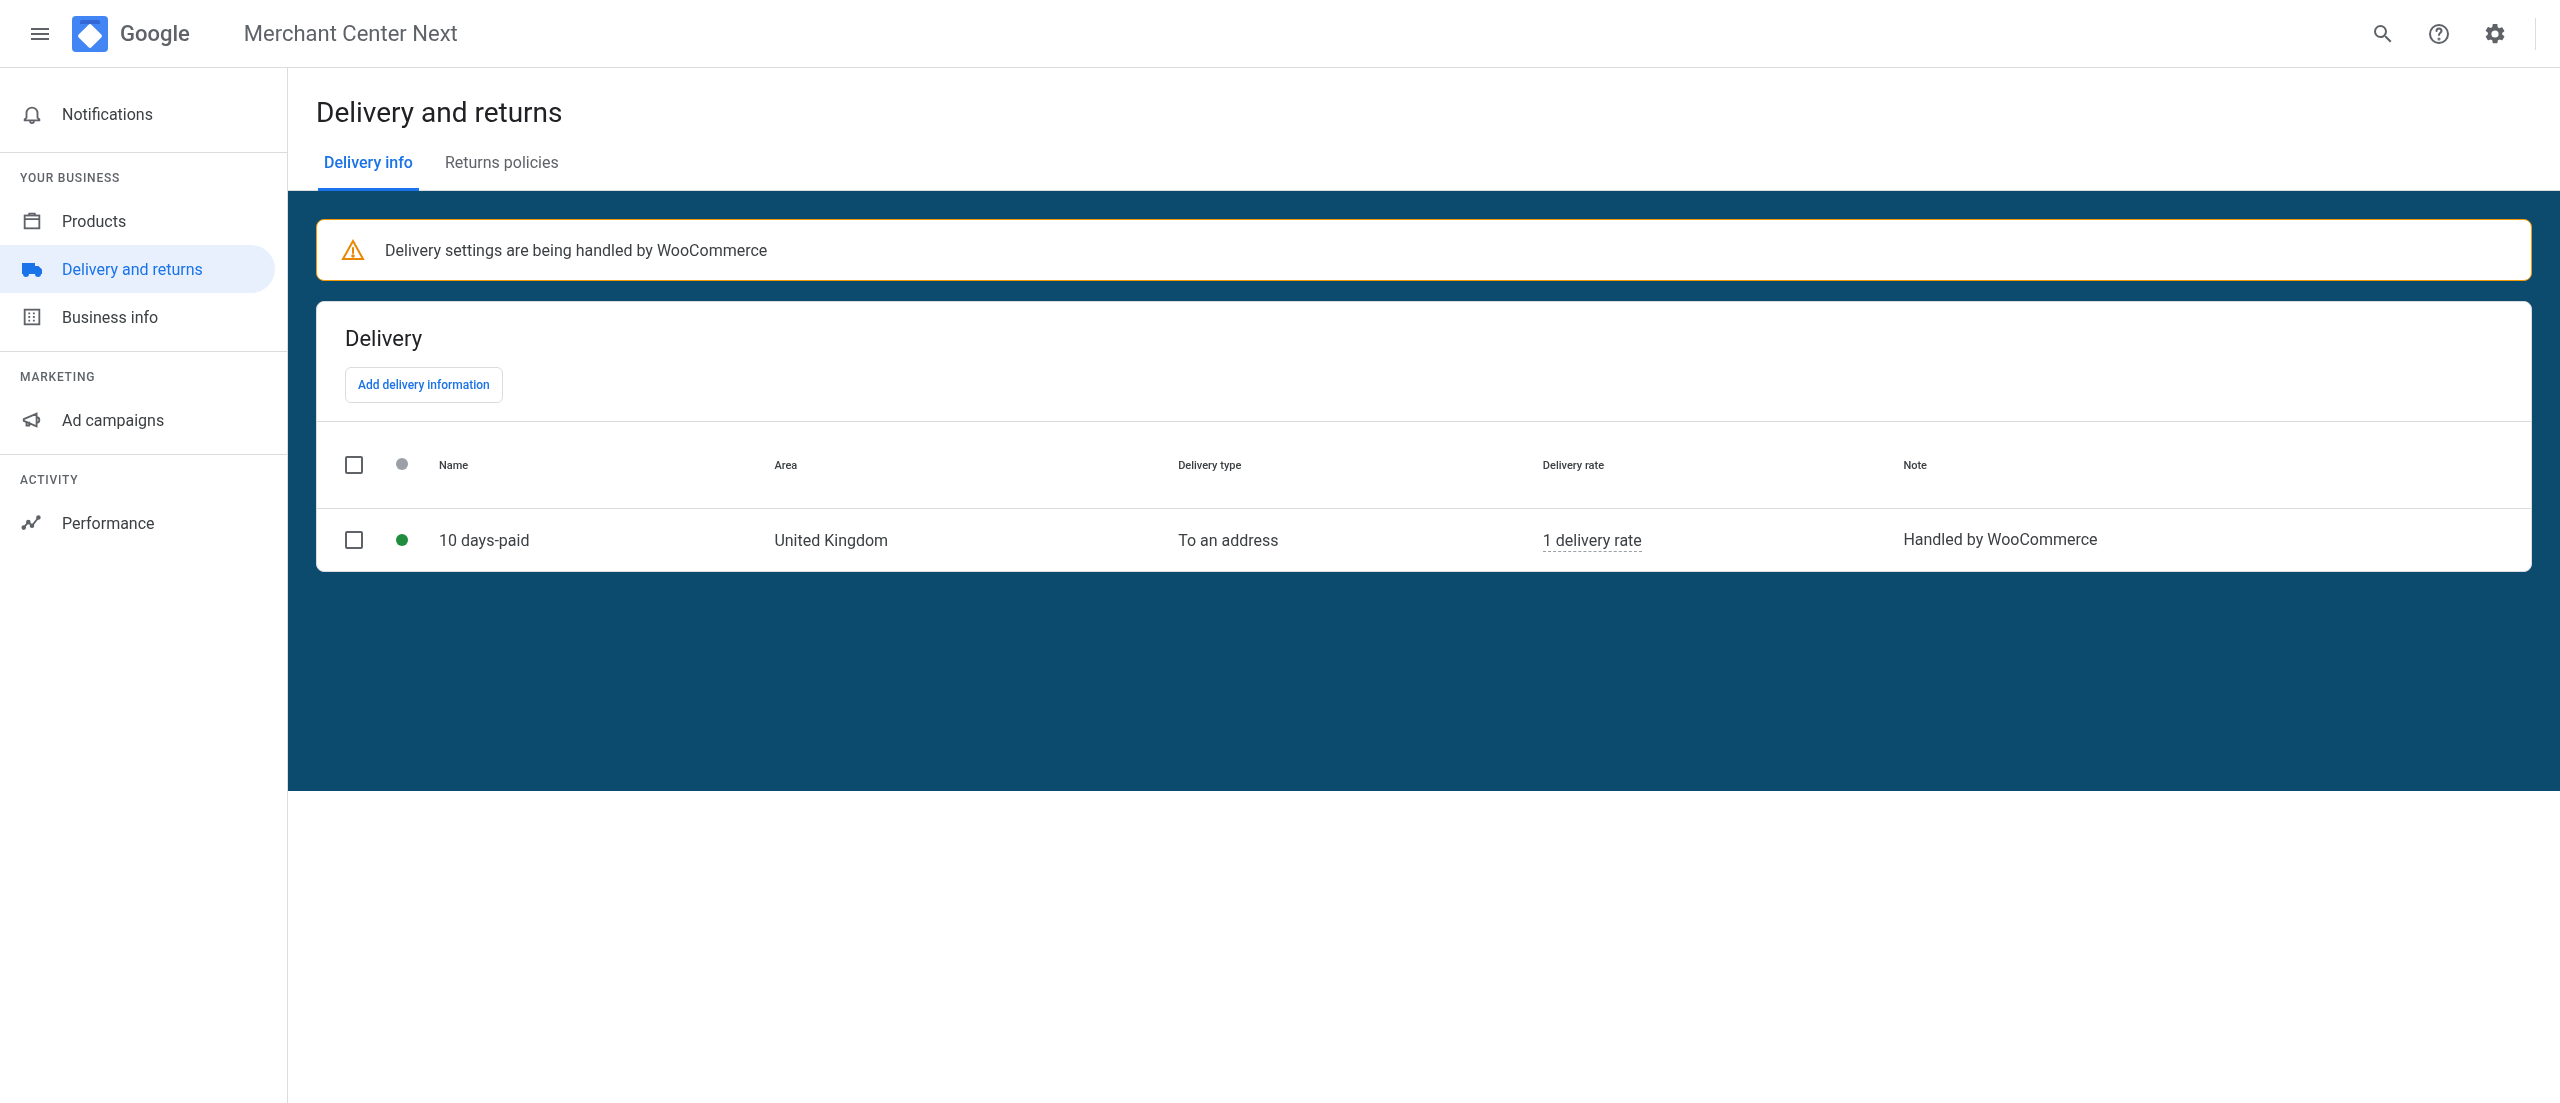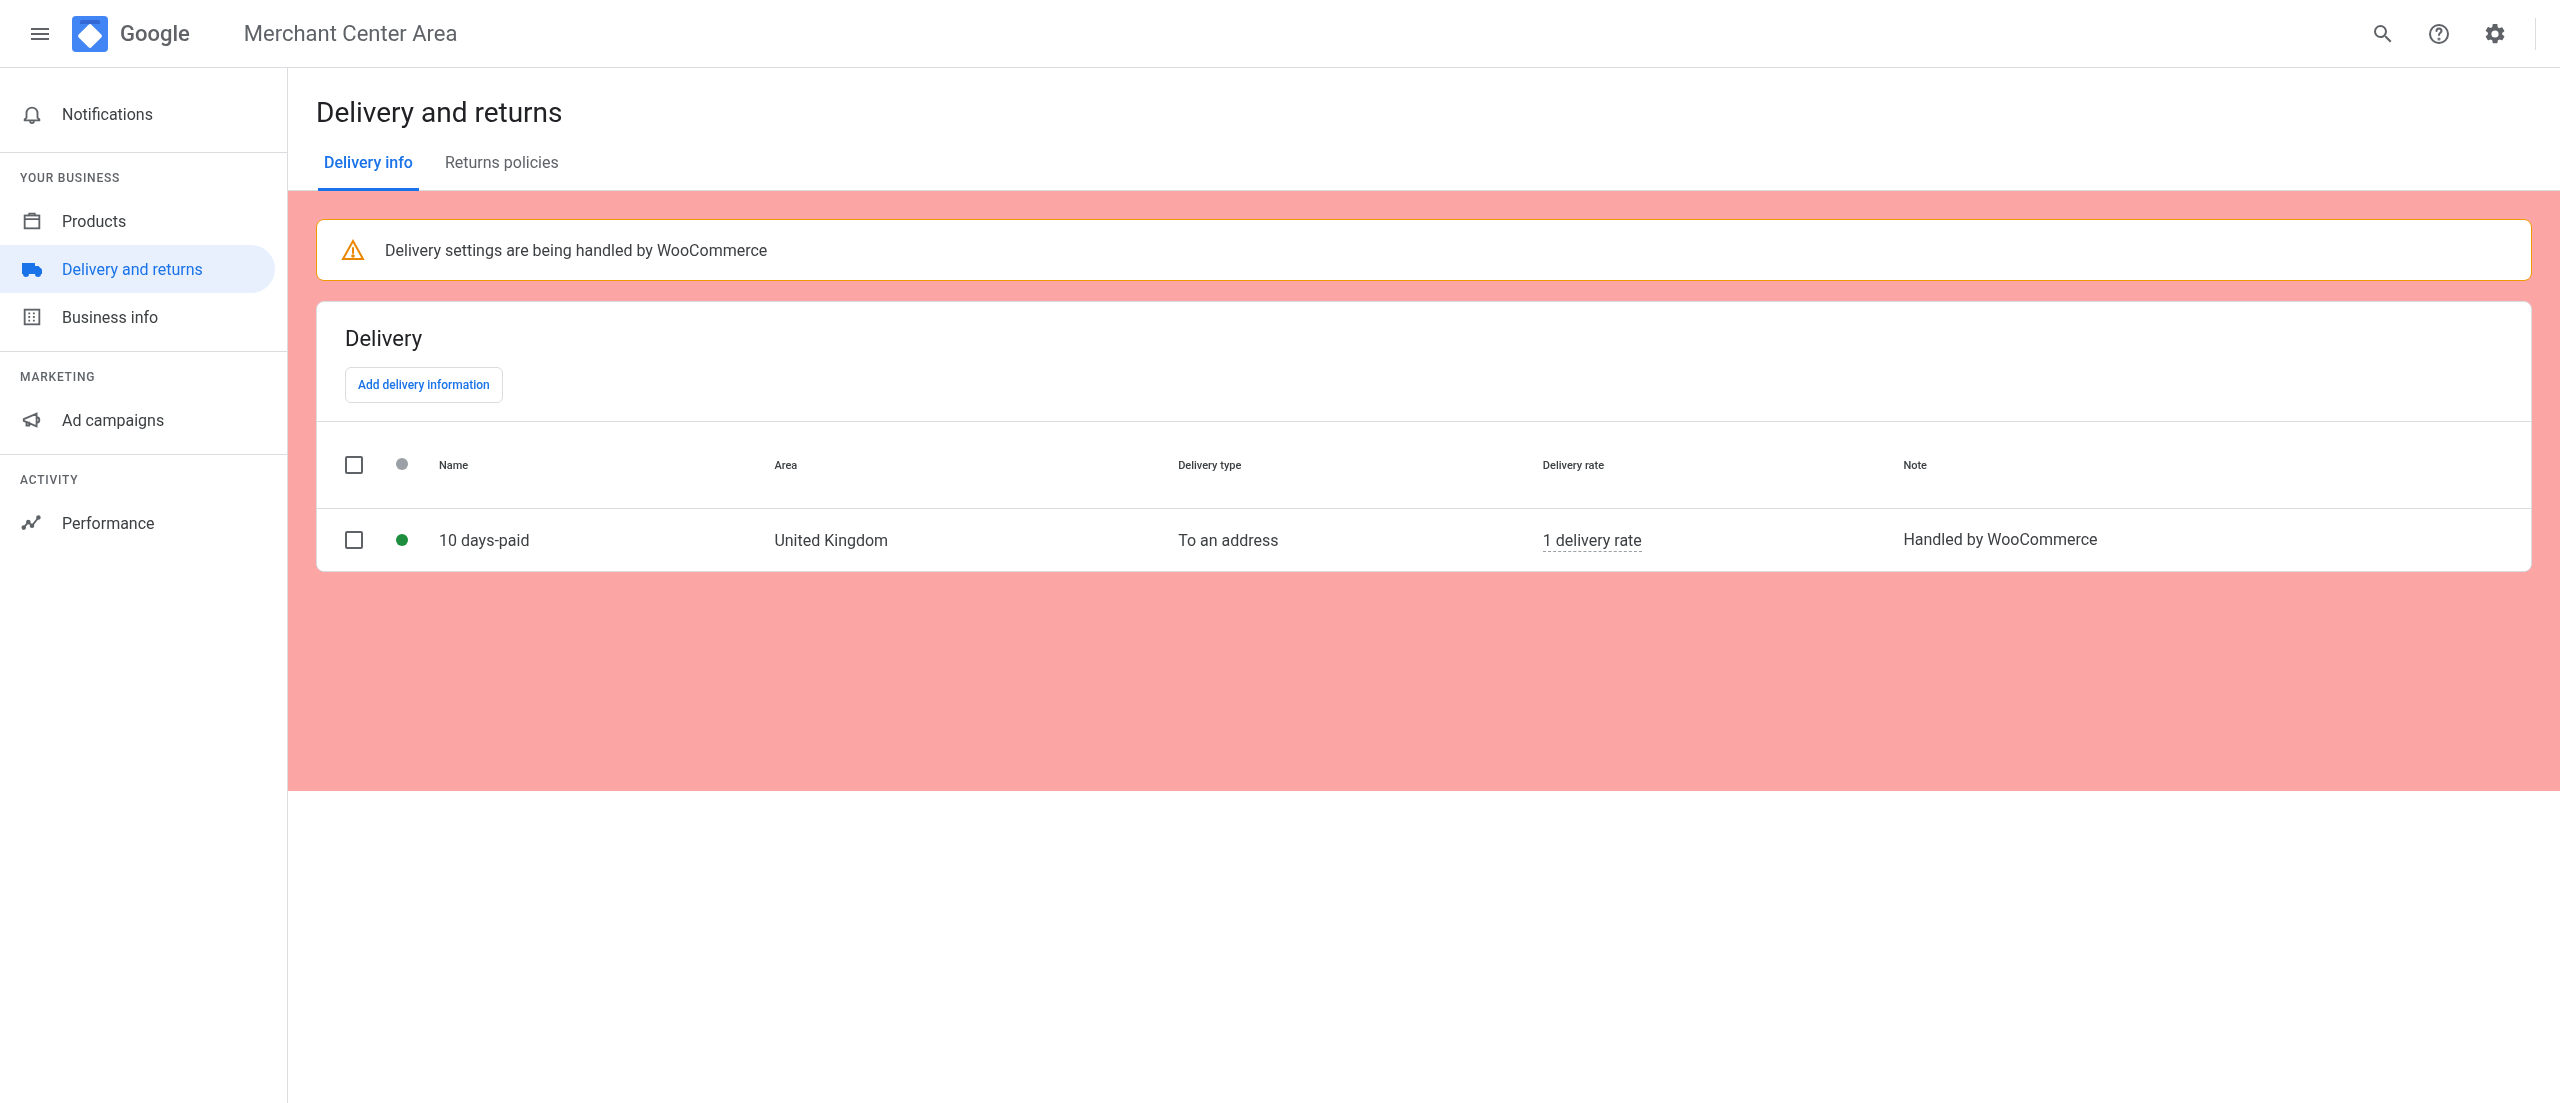--- a/index.html
+++ b/index.html
@@ -125,21 +125,21 @@
   .tab {
     padding: 16px 6px;
     font-size: 16px;
     color: #5f6368;
     cursor: pointer;
     border-bottom: 3px solid transparent;
     margin-bottom: -1px;
   }
   .tab.active { color: #1a73e8; border-bottom-color: #1a73e8; font-weight: 500; }
   .content-area {
-    background: #fca5a5;
+    background: #0c4a6e;
     padding: 28px;
     min-height: 600px;
   }
   .alert {
     border: 1px solid #f29900;
     border-radius: 8px;
     background: #fff;
     padding: 18px 24px;
     display: flex;
     align-items: center;
@@ -216,21 +216,21 @@
   <div class="hamburger">
     <svg width="24" height="24" viewBox="0 0 24 24" fill="#5f6368">
         <path d="M3 18h18v-2H3v2zm0-5h18v-2H3v2zm0-7v2h18V6H3z"></path>
       </svg>
   </div>
   <div class="logo-box">
     <div class="logo-tag"></div>
   </div>
   <div class="brand">
     <span class="google">Google</span>
-    <span class="product">Merchant Center Area</span>
+    <span class="product">Merchant Center Next</span>
   </div>
   <div class="header-actions">
     <div class="icon-btn">
       <svg width="24" height="24" viewBox="0 0 24 24" fill="#5f6368">
           <path d="M15.5 14h-.79l-.28-.27A6.471 6.471 0 0016 9.5 6.5 6.5 0 109.5 16c1.61 0 3.09-.59 4.23-1.57l.27.28v.79l5 4.99L20.49 19l-4.99-5zm-6 0C7.01 14 5 11.99 5 9.5S7.01 5 9.5 5 14 7.01 14 9.5 11.99 14 9.5 14z"></path>
         </svg>
     </div>
     <div class="icon-btn">
       <svg width="24" height="24" viewBox="0 0 24 24" fill="none" stroke="#5f6368" stroke-width="2">
           <circle cx="12" cy="12" r="9"></circle>

